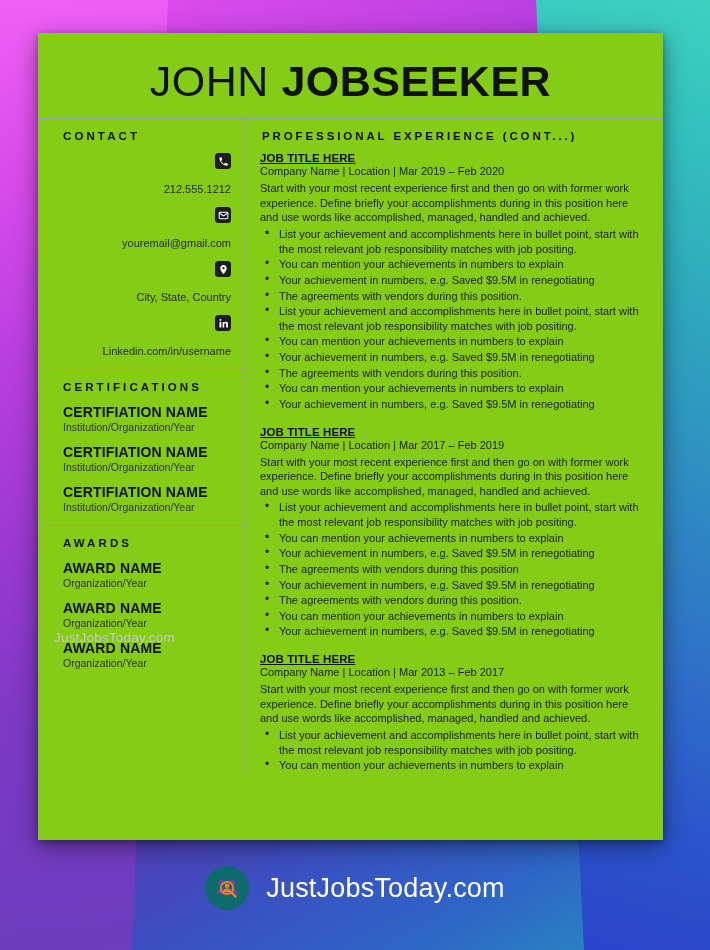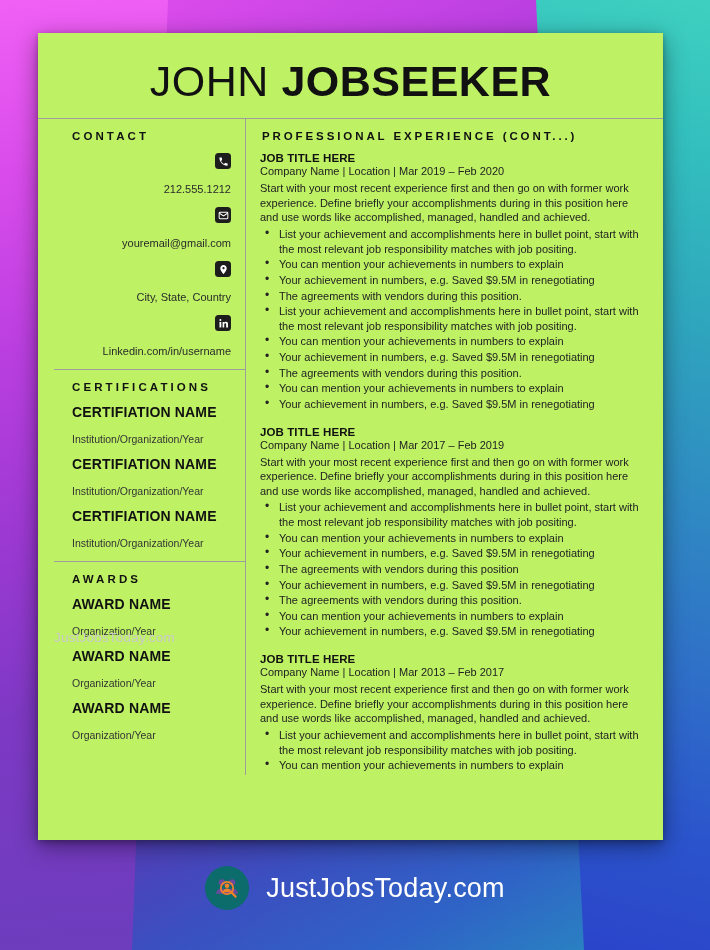--- a/index.html
+++ b/index.html
@@ -24,61 +24,61 @@
   .bg-left {
     position:absolute; top:0; left:0; width:240px; height:950px;
     background:linear-gradient(175deg,#f060f5 0%, #d94ceb 18%, #bb3fe0 36%,
       #9b39d2 56%, #7e39c4 74%, #6b3dbd 100%);
     clip-path:polygon(0 0, 70% 0, 55% 100%, 0 100%);
   }
 
   
   .sheet {
     position:absolute; left:38px; top:33px; width:625px; height:807px;
-    background:#bef264;
+    background:#84cc16;
     box-shadow:0 6px 22px rgba(0,0,0,.42), 0 2px 6px rgba(0,0,0,.28);
   }
 
   
   .hdr { padding:26px 0 14px; text-align:center; border-bottom:1px solid #9e9e9e; }
   .name { font-size:43px; letter-spacing:.5px; line-height:1.05; color:#111; white-space:nowrap; }
   .name .fn { font-weight:400; }
   .name .ln { font-weight:700; }
   .subtitle { margin-top:13px; font-size:12.5px; letter-spacing:4.2px; color:#555; font-weight:400; }
 
   
   .cols { display:flex; align-items:stretch; }
-  .side { width:207px; flex:0 0 207px; padding:0 0 0 16px; position:relative; }
+  .side { width:207px; flex:0 0 207px; padding:0 0 0 7px; position:relative; }
   .main { flex:1; padding:10px 16px 0 14px; border-left:1px solid #9e9e9e; min-width:0; }
 
   .sec { padding:11px 14px 10px 18px; border-bottom:1px solid #9e9e9e; }
   .sec:last-child { border-bottom:none; }
   .sec-t { font-size:11.5px; font-weight:700; letter-spacing:3.1px; color:#111; margin-bottom:11px; }
 
   
   .crow { display:flex; align-items:flex-end; gap:14px; margin-bottom:12px;flex-direction:column; }
   .crow:last-child { margin-bottom:2px; }
   .ic { width:16px; height:16px; flex:0 0 16px; background:#1d1d1d; border-radius:3.5px;
         display:flex; align-items:center; justify-content:center; }
   .ic svg { display:block; }
   .ctext { font-size:11px; color:#2a2a2a; }
 
   
   .ent { margin-bottom:11px; }
   .ent:last-child { margin-bottom:2px; }
   .ent-t { font-size:14px; font-weight:700; color:#111; letter-spacing:.15px; }
-  .ent-s { font-size:10.5px; color:#333; margin-top:13px; }
+  .ent-s { font-size:10.5px; color:#333; margin-top:1px; }
   .xlines { font-size:10.5px; color:#2a2a2a; line-height:1.55; }
 
   
   .main-t { font-size:11.5px; font-weight:700; letter-spacing:2.9px; color:#111;
             margin:1px 0 10px 2px; }
   .job { margin-bottom:2px; }
   .job + .job { margin-top:14px; }
-  .job-t { font-size:11.5px; font-weight:700; color:#111; letter-spacing:.1px; }
+  .job-t { font-size:11.5px; font-weight:700; color:#111; letter-spacing:.1px;text-decoration:underline; }
   .job-m { font-size:11px; color:#222; margin-top:1px; }
   .job-d { font-size:11px; color:#222; line-height:1.33; margin-top:4px; }
   ul.bl { list-style:none; margin-top:2px; }
   ul.bl li { position:relative; padding-left:19px; font-size:11px; color:#222;
              line-height:1.33; margin-top:1px; }
   ul.bl li::before { content:"•"; position:absolute; left:5px; top:-1px; font-size:12px; color:#222; }
 
   
   .wm { position:absolute; font-size:13.5px; color:#c9c9c9; letter-spacing:.2px; white-space:nowrap; }
   .wm-side { left:54px; top:630px; }

